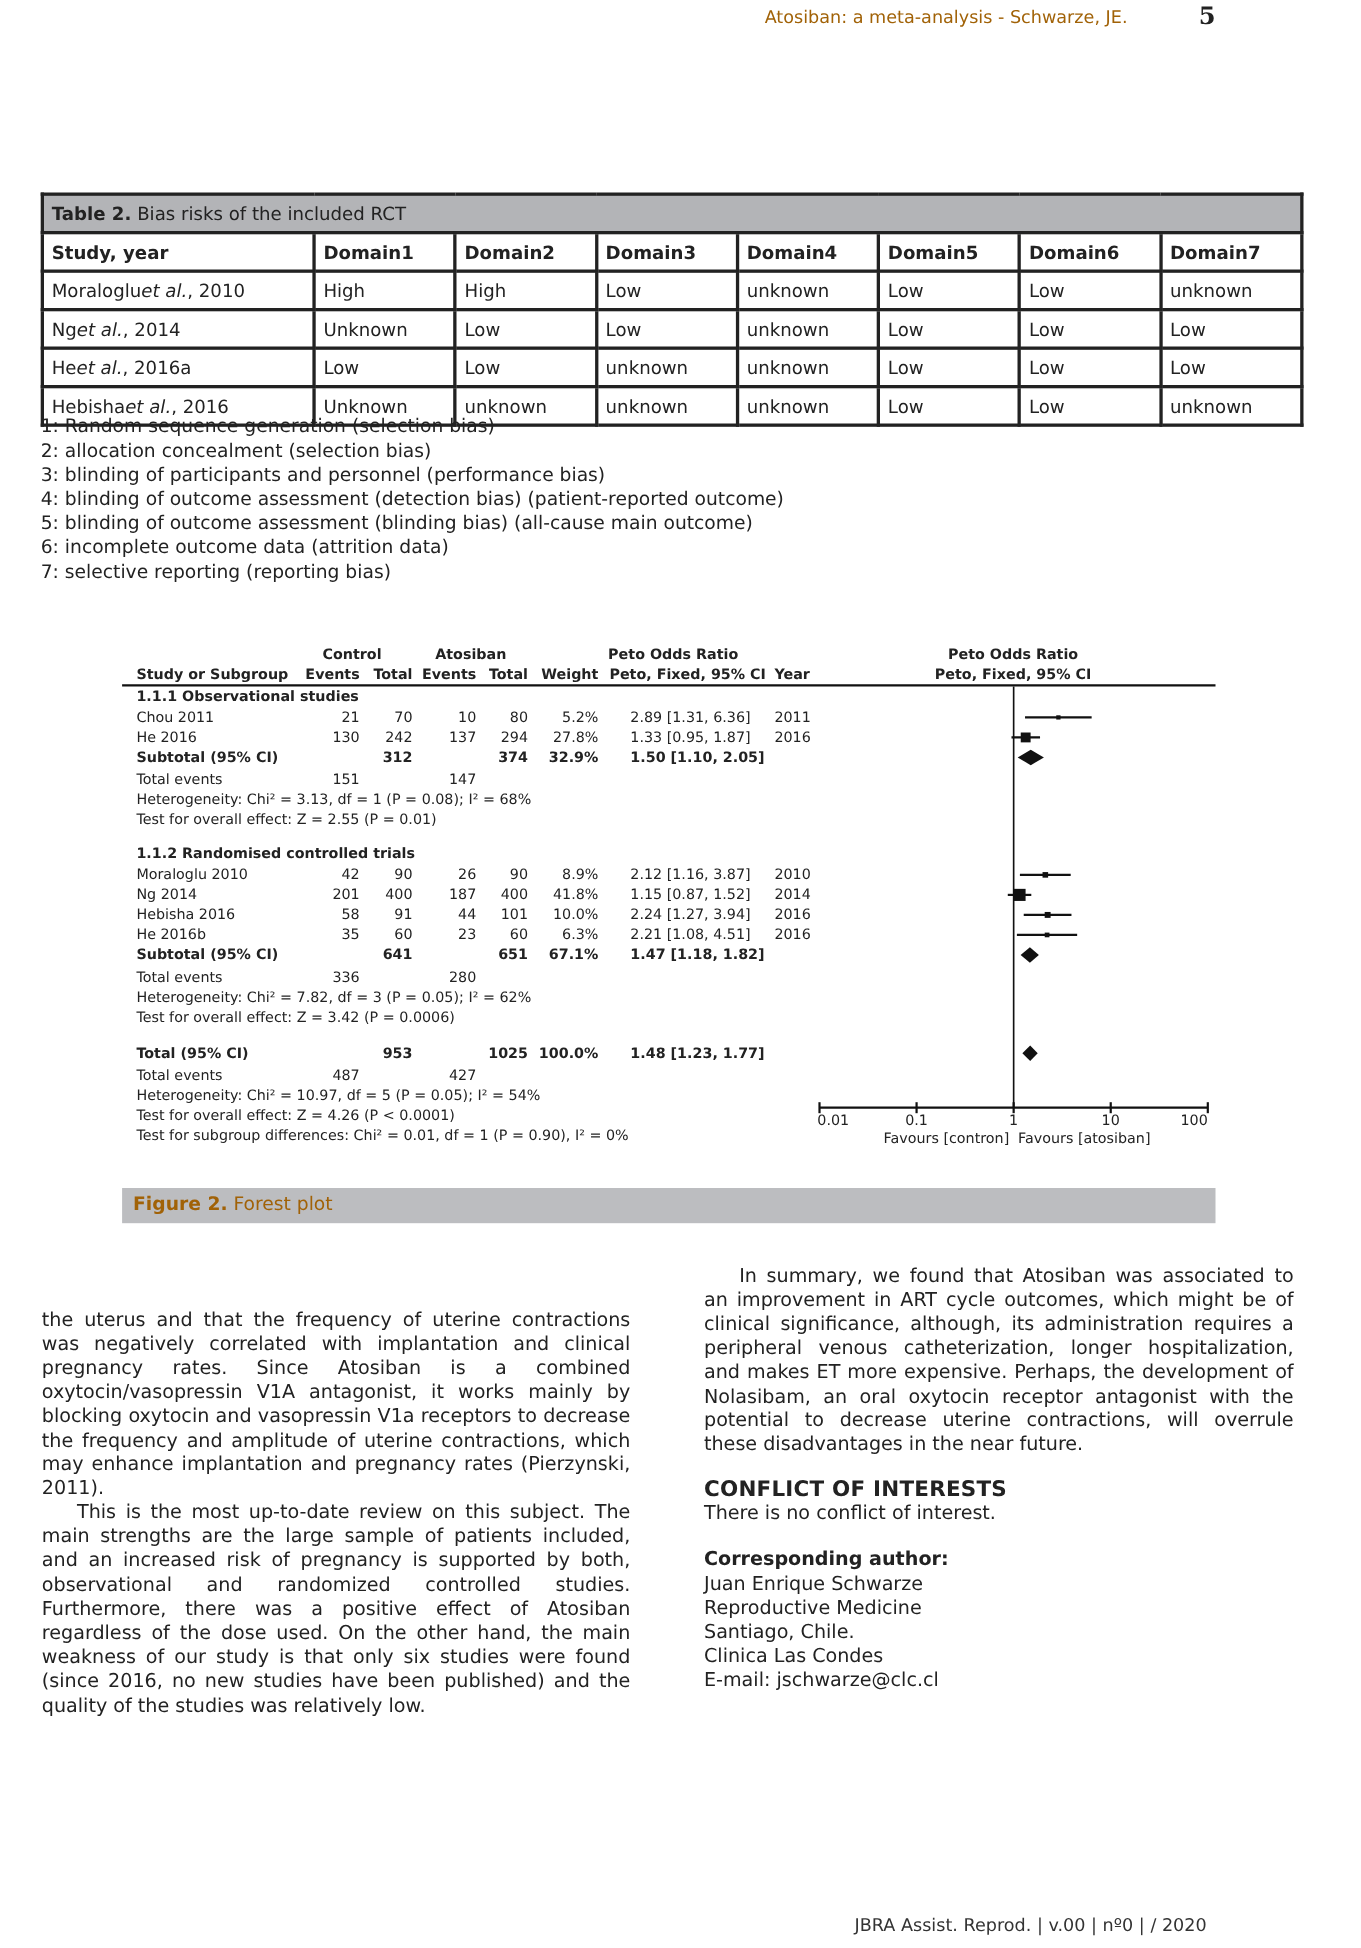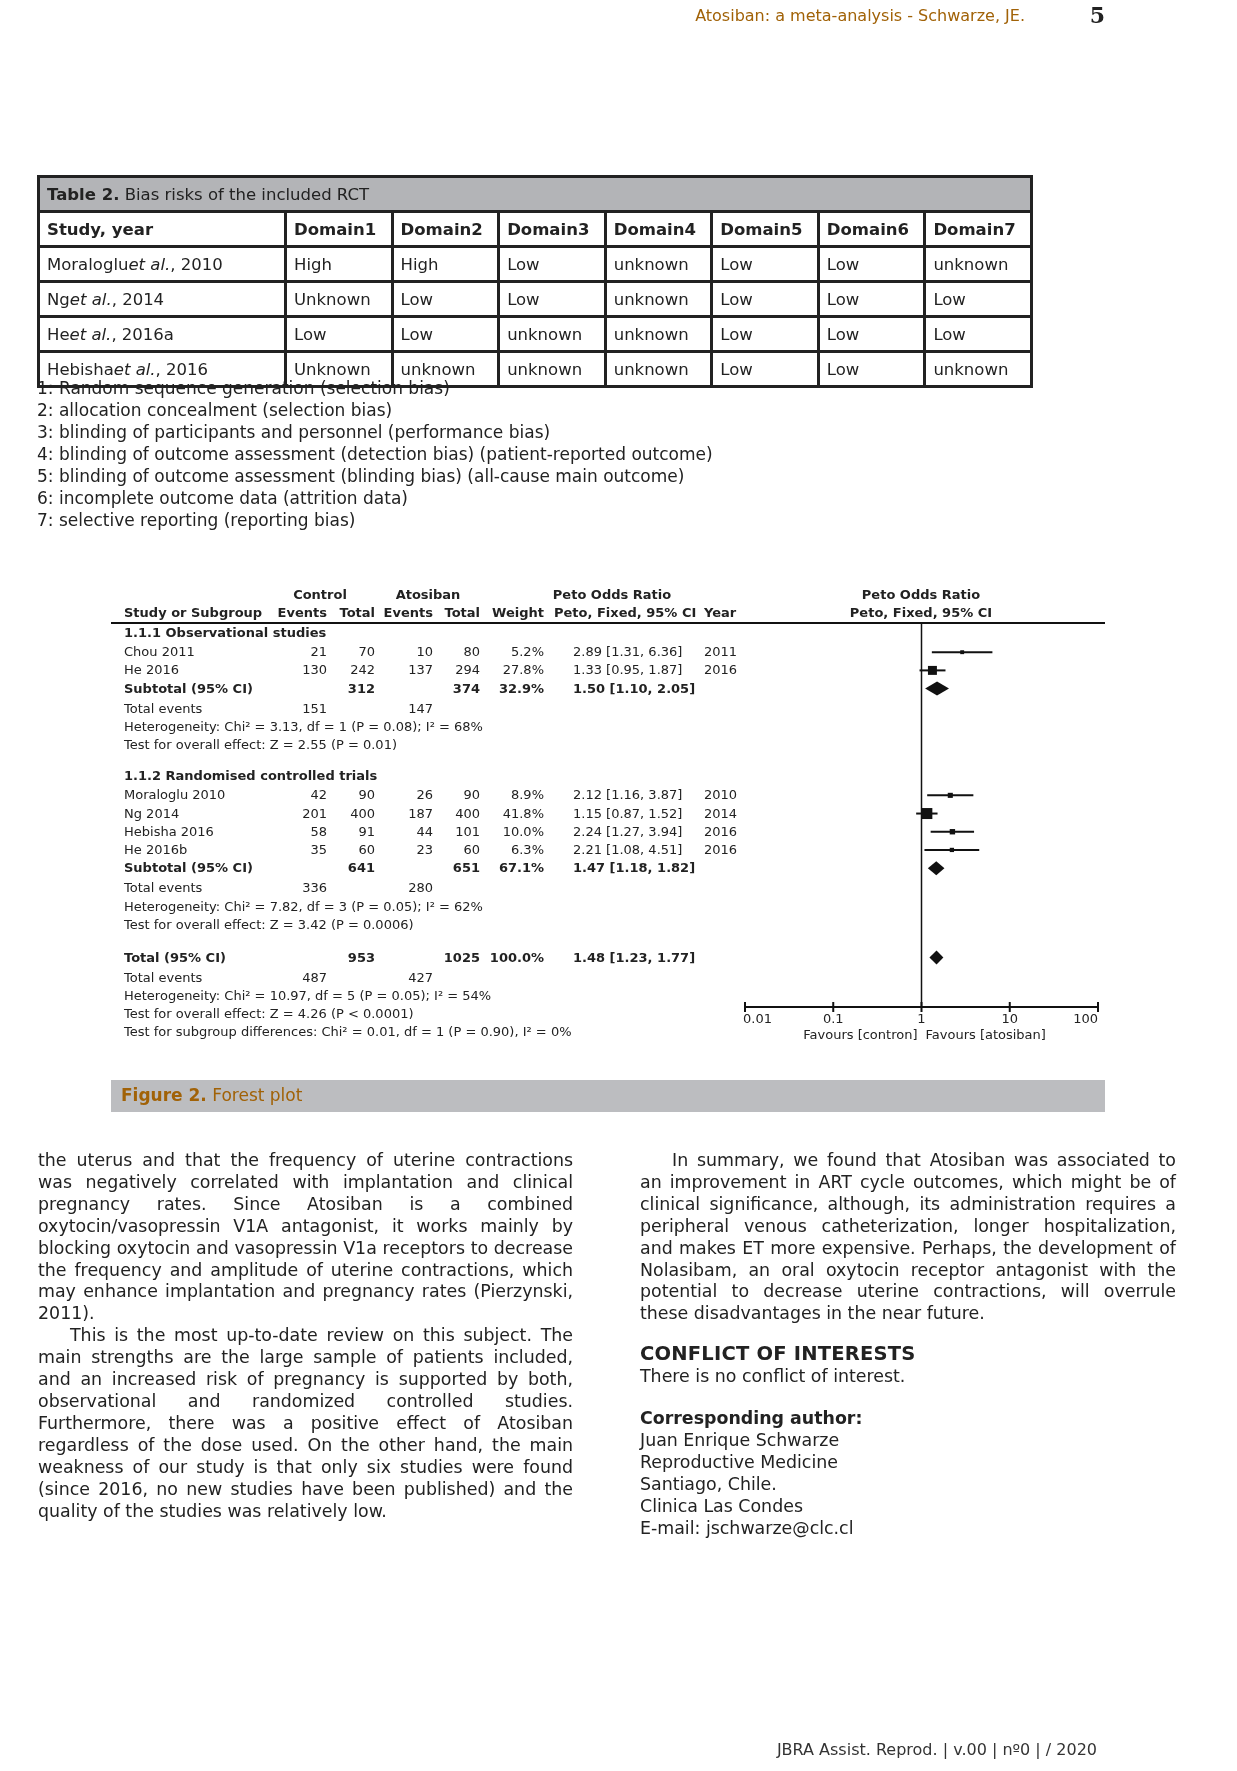--- a/index.html
+++ b/index.html
@@ -5,39 +5,39 @@
   html, body { margin:0; padding:0; background:#fff; }
   body { width:1237px; height:1771px; position:relative; overflow:hidden;
          font-family:"DejaVu Sans", sans-serif; color:#222; }
   .abs { position:absolute; }
   
   #running-head { top:6px; right:212px; font-size:16px; color:#a16207; white-space:nowrap; }
   #page-num { top:2px; right:132px; font-family:"DejaVu Serif", serif; font-size:22px; font-weight:bold; color:#222; }
 
   
   #bias-table-wrap { left:37px; top:175px; width:1148px; }
-  table.bias { border-collapse:collapse; width:996px; font-size:16.5px; }
+  table.bias { border-collapse:collapse; width:1148px; font-size:16.5px; }
   table.bias td, table.bias th { border:3px solid #222; padding:3px 7px; text-align:left; height:26px; }
   table.bias th { font-weight:bold; }
   table.bias .caption-row td { background:#b3b4b7; font-size:16.5px; padding:3px 7px; }
   table.bias col.c0 { width:247px; }
   .legend-notes { left:37px; top:377px; font-size:17px; line-height:22px; color:#222; }
   .legend-notes div { white-space:nowrap; }
 
   
   #forest { left:0; top:580px; width:1109px; height:480px; }
   #forest svg { position:absolute; left:0; top:0; }
   .fp-text { font-family:"DejaVu Sans", sans-serif; font-size:13px; fill:#222; }
   .fp-bold { font-weight:bold; }
   #fig-caption-bar { left:111px; top:1080px; width:994px; height:32px; background:#bcbdc0; }
   #fig-caption { left:121px; top:1085px; font-size:17px; color:#a16207; white-space:nowrap; }
 
   
   .col { font-size:17.4px; line-height:21.9px; color:#222; text-align:justify; }
-  #col-left { left:38px; top:1150px; width:535px; }
+  #col-left { left:38px; top:1190px; width:535px; }
   #col-right { left:640px; top:1150px; width:536px; }
   .col p { margin:0; }
   .col p.indent { text-indent:32px; }
   h2.sec { margin:18px 0 1px; font-size:19.5px; font-weight:bold; letter-spacing:0.2px; }
   .corr { margin-top:20px; text-align:left; }
   .corr .label { font-weight:bold; }
   #footer { right:140px; top:1740px; font-size:16px; color:#333; white-space:nowrap; }
 </style>
 </head>
 <body>

